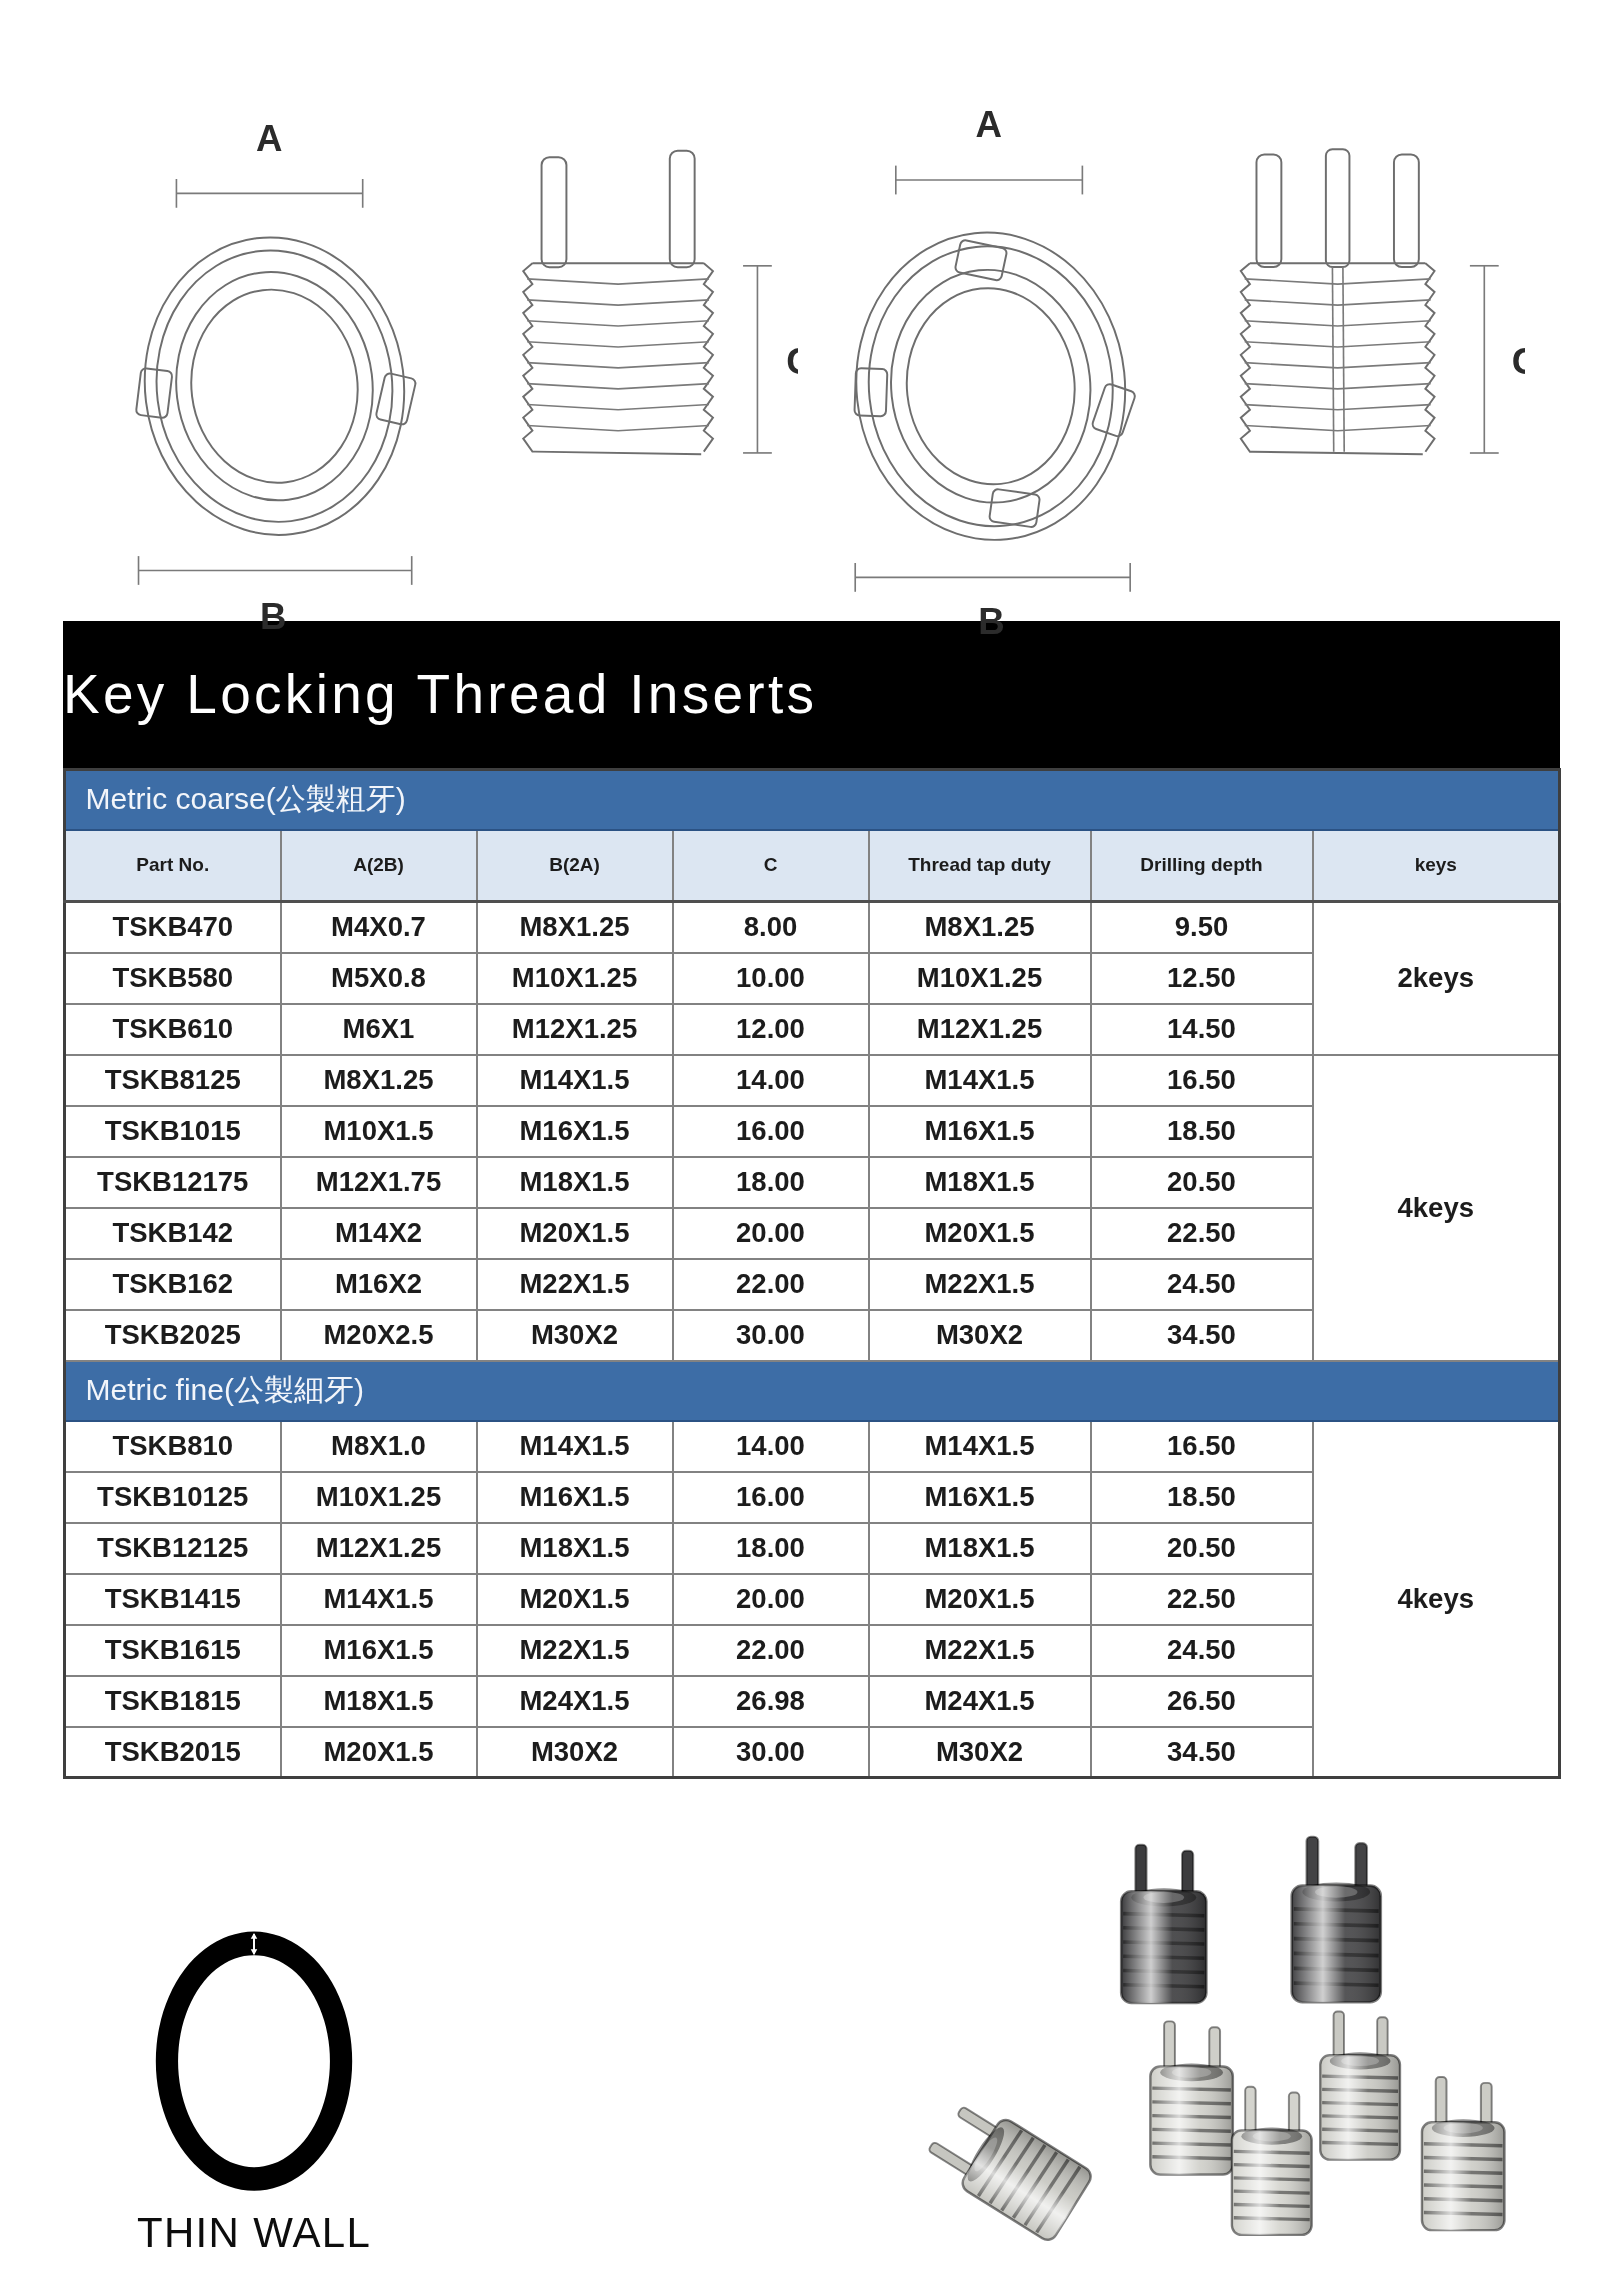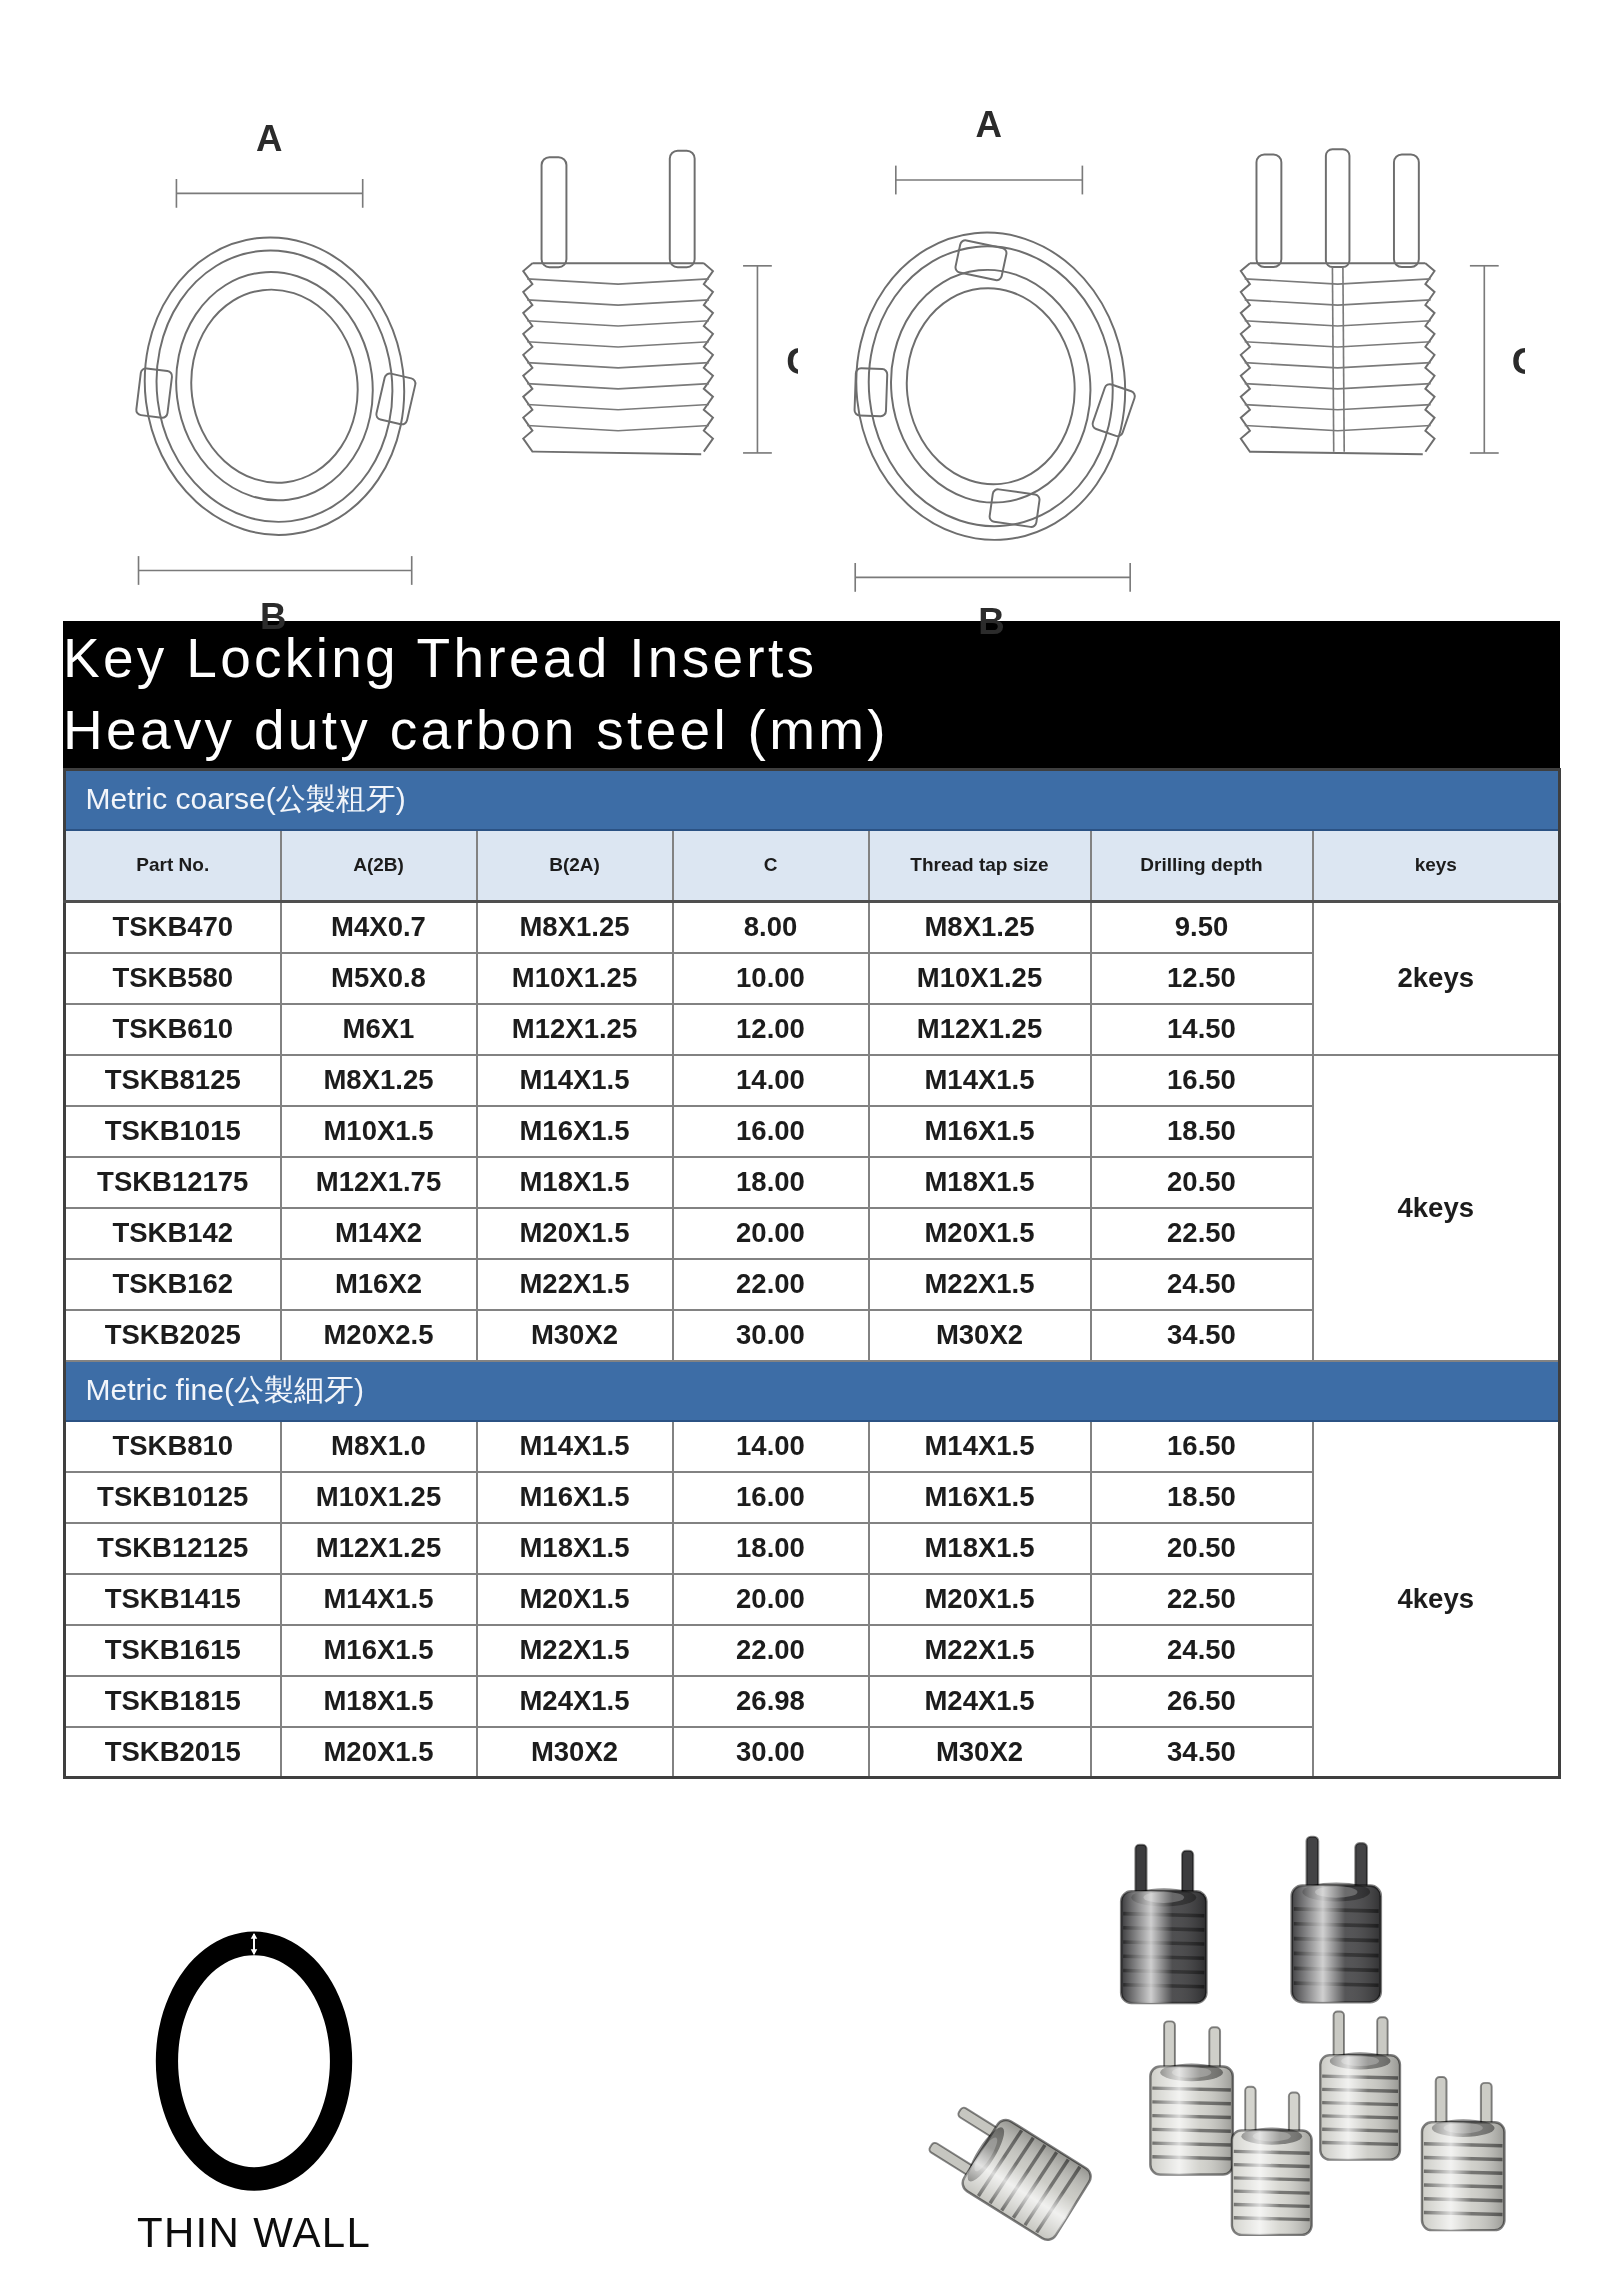--- a/index.html
+++ b/index.html
@@ -170,21 +170,20 @@
           <line class="dthin" x1="406" y1="296" x2="450" y2="296"></line>
           <line class="dthin" x1="406" y1="582" x2="450" y2="582"></line>
         </g>
         <text class="dimtext" x="470" y="462">C</text>
       </svg>
     </div>
   </div>
 
   <div class="banner">
     <div class="line">Key Locking Thread Inserts</div>
-    <div class="line">Heavy duty carbon steel (mm)</div>
   </div>
 
   <div class="spec-wrap">
     <table class="spec">
       <colgroup>
         <col style="width:216px">
           <col style="width:196px">
           <col style="width:196px">
         <col style="width:196px">
           <col style="width:222px">
@@ -193,21 +192,21 @@
       </colgroup>
       <tbody id="spec-body">
           <tr class="bar-row">
             <td colspan="7">Metric coarse(公製粗牙)</td>
           </tr>
           <tr class="head-row">
             <td>Part No.</td>
             <td>A(2B)</td>
             <td>B(2A)</td>
             <td>C</td>
-            <td>Thread tap size</td>
+            <td>Thread tap duty</td>
             <td>Drilling depth</td>
             <td>keys</td>
           </tr>
           <tr class="data-row">
             <td>TSKB470</td>
             <td>M4X0.7</td>
             <td>M8X1.25</td>
             <td>8.00</td>
             <td>M8X1.25</td>
             <td>9.50</td>

